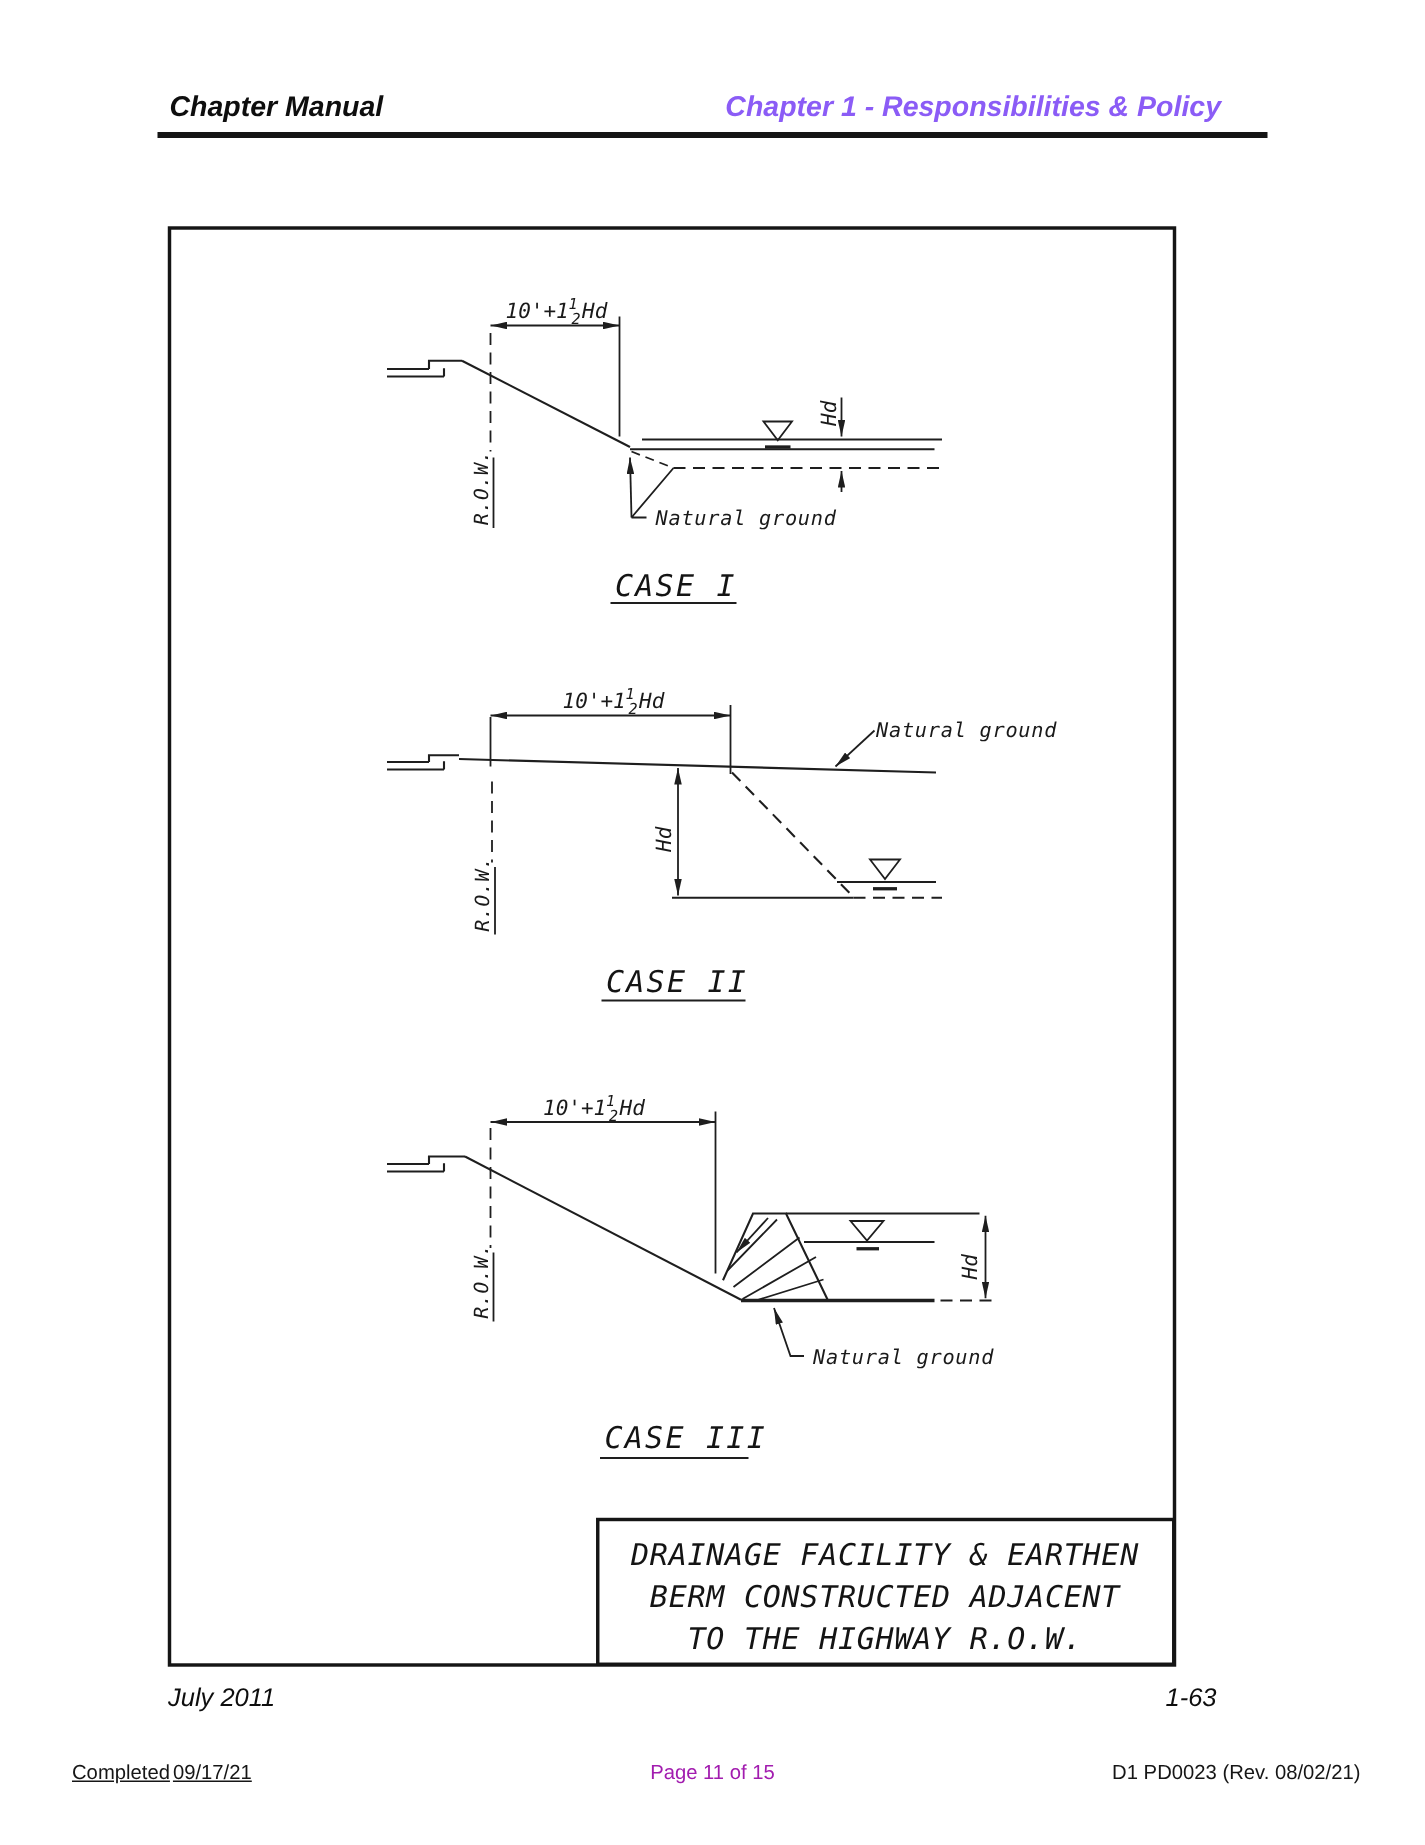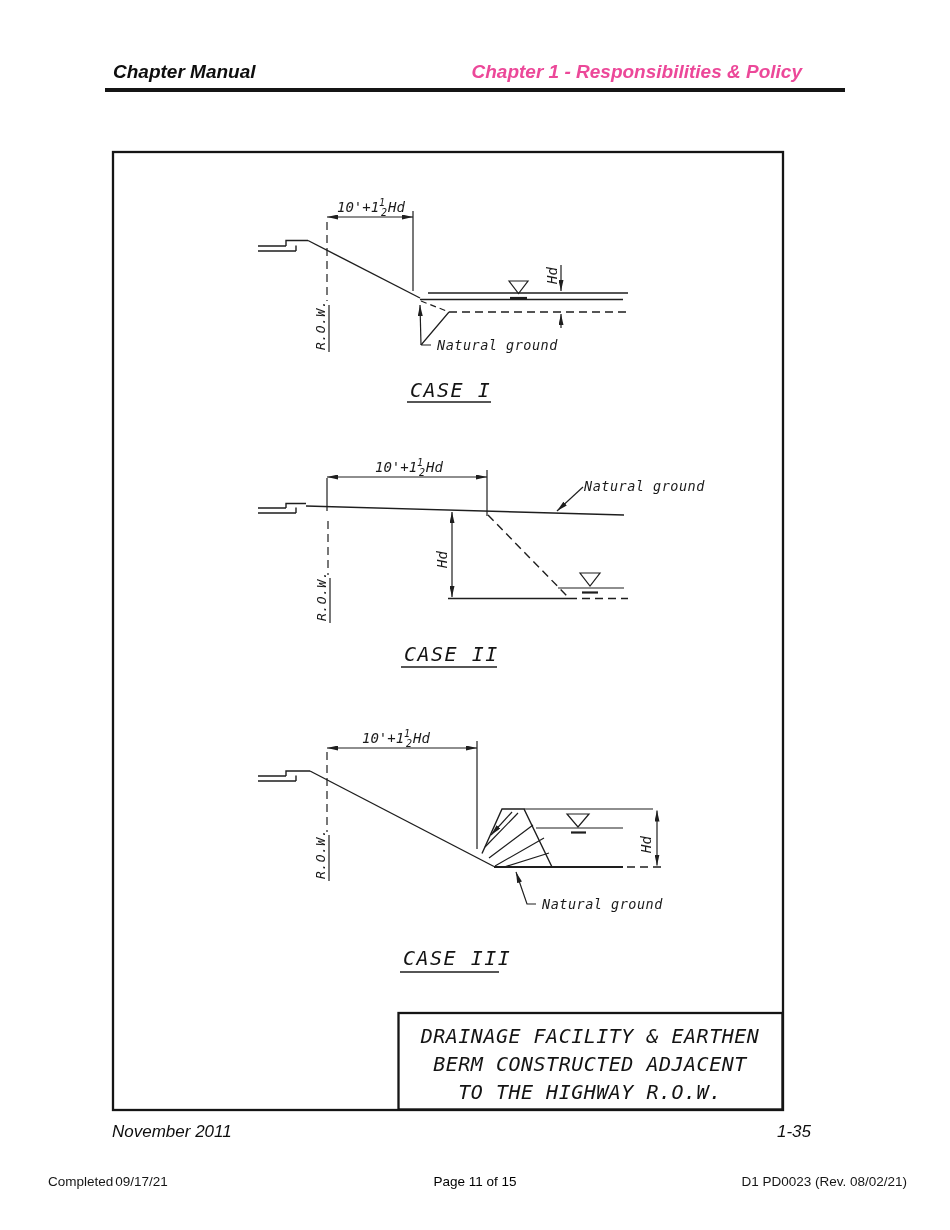--- a/index.html
+++ b/index.html
@@ -1,25 +1,25 @@
 <!DOCTYPE html>
 <html><head>
 <meta charset="utf-8">
 <style>
   html,body{margin:0;padding:0;background:#e8e8e8;}
   .page{position:relative;width:950px;height:1230px;background:#ffffff;overflow:hidden;
         font-family:"Liberation Sans",sans-serif;color:#1c1c1c;}
   .hdr-left{position:absolute;left:113px;top:61px;font:italic 700 19px "Liberation Sans",sans-serif;color:#0e0e0e;}
-  .hdr-right{position:absolute;right:148px;top:61px;font:italic 700 19px "Liberation Sans",sans-serif;color:#ec4899;}
+  .hdr-right{position:absolute;right:136px;top:61px;font:italic 700 19px "Liberation Sans",sans-serif;color:#8b5cf6;}
   .hdr-rule{position:absolute;left:105px;top:88px;width:740px;height:4px;background:#151515;}
   .ftr-date{position:absolute;left:112px;top:1122px;font:italic 400 17px "Liberation Sans",sans-serif;color:#0e0e0e;}
   .ftr-page{position:absolute;right:139px;top:1122px;font:italic 400 17px "Liberation Sans",sans-serif;color:#0e0e0e;}
-  .st-completed{position:absolute;left:48px;top:1174px;font:13.5px "Liberation Sans",sans-serif;color:#161616;}
+  .st-completed{position:absolute;left:48px;top:1174px;font:13.5px "Liberation Sans",sans-serif;color:#161616;text-decoration:underline;}
   .st-completed span{margin-right:2px;}
-  .st-page{position:absolute;left:0;top:1174px;width:950px;text-align:center;font:13.5px "Liberation Sans",sans-serif;color:#000000;}
+  .st-page{position:absolute;left:0;top:1174px;width:950px;text-align:center;font:13.5px "Liberation Sans",sans-serif;color:#a21caf;}
   .st-doc{position:absolute;right:43px;top:1174px;font:13.5px "Liberation Sans",sans-serif;color:#161616;text-align:right;}
   svg{position:absolute;left:0;top:0;}
   svg *{vector-effect:none;}
   .ln{stroke:#1e1e1e;stroke-width:1.4;fill:none;stroke-linecap:butt;}
   .thk{stroke-width:2.2;}
   .thin{stroke-width:1.2;}
   .dsh{stroke-dasharray:8,5;}
   .frame{stroke:#151515;stroke-width:2.3;fill:none;}
   .dtx{font:italic 13.5px "DejaVu Sans Mono",monospace;fill:#1a1a1a;letter-spacing:0.5px;}
   .dimtx{font:italic 14px "DejaVu Sans Mono",monospace;fill:#1a1a1a;}
@@ -156,22 +156,22 @@
     </g>
 
     <g>
       <rect x="398.5" y="1013" width="384" height="96.5" class="frame"></rect>
       <text class="tbtx" x="590" y="1043" text-anchor="middle">DRAINAGE FACILITY &amp; EARTHEN</text>
       <text class="tbtx" x="590" y="1071" text-anchor="middle">BERM CONSTRUCTED ADJACENT</text>
       <text class="tbtx" x="590" y="1099" text-anchor="middle">TO THE HIGHWAY R.O.W.</text>
     </g>
   </svg>
 
-  <div class="ftr-date">November 2011</div>
-  <div class="ftr-page">1-35</div>
+  <div class="ftr-date">July 2011</div>
+  <div class="ftr-page">1-63</div>
 
   <div class="st-completed">
     <span>Completed</span><span>09/17/21</span>
   </div>
   <div class="st-page">Page 11 of 15</div>
   <div class="st-doc">D1 PD0023 (Rev. 08/02/21)</div>
 
 </div>
 
 </body></html>

